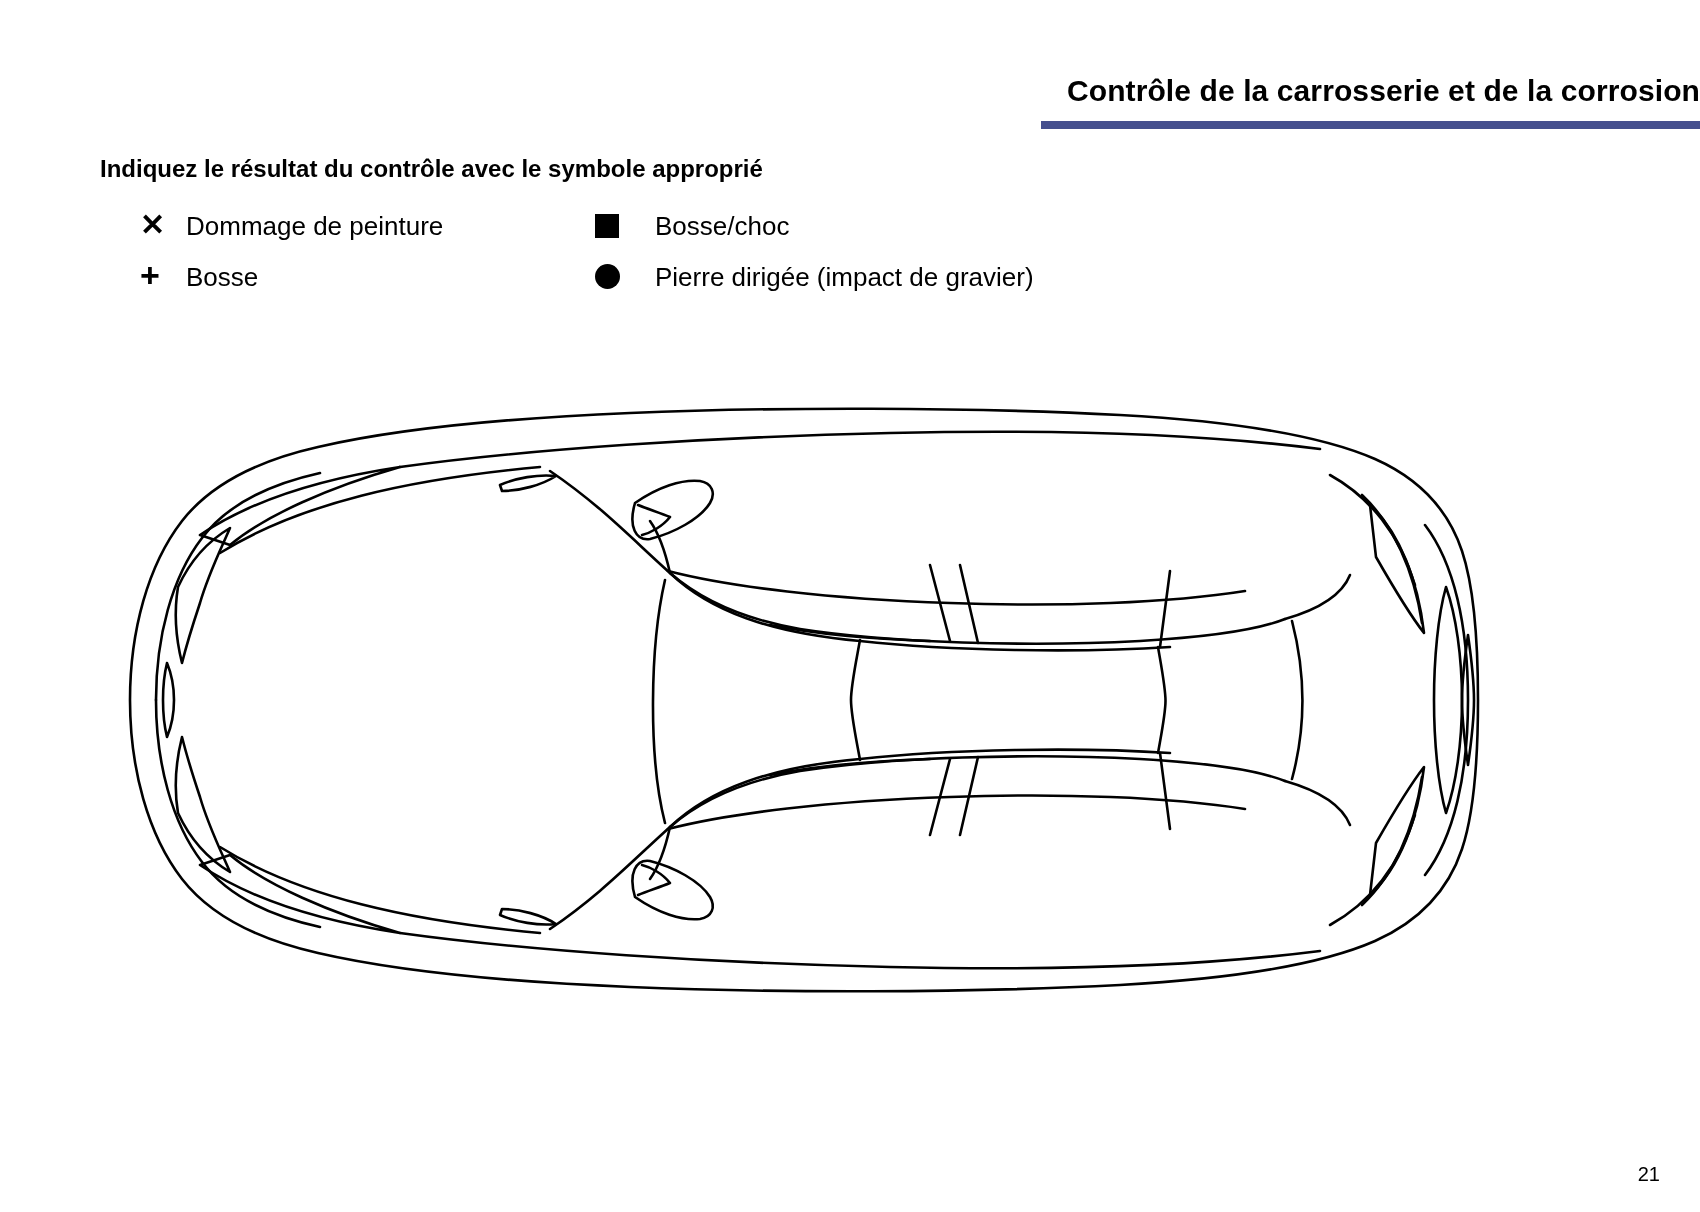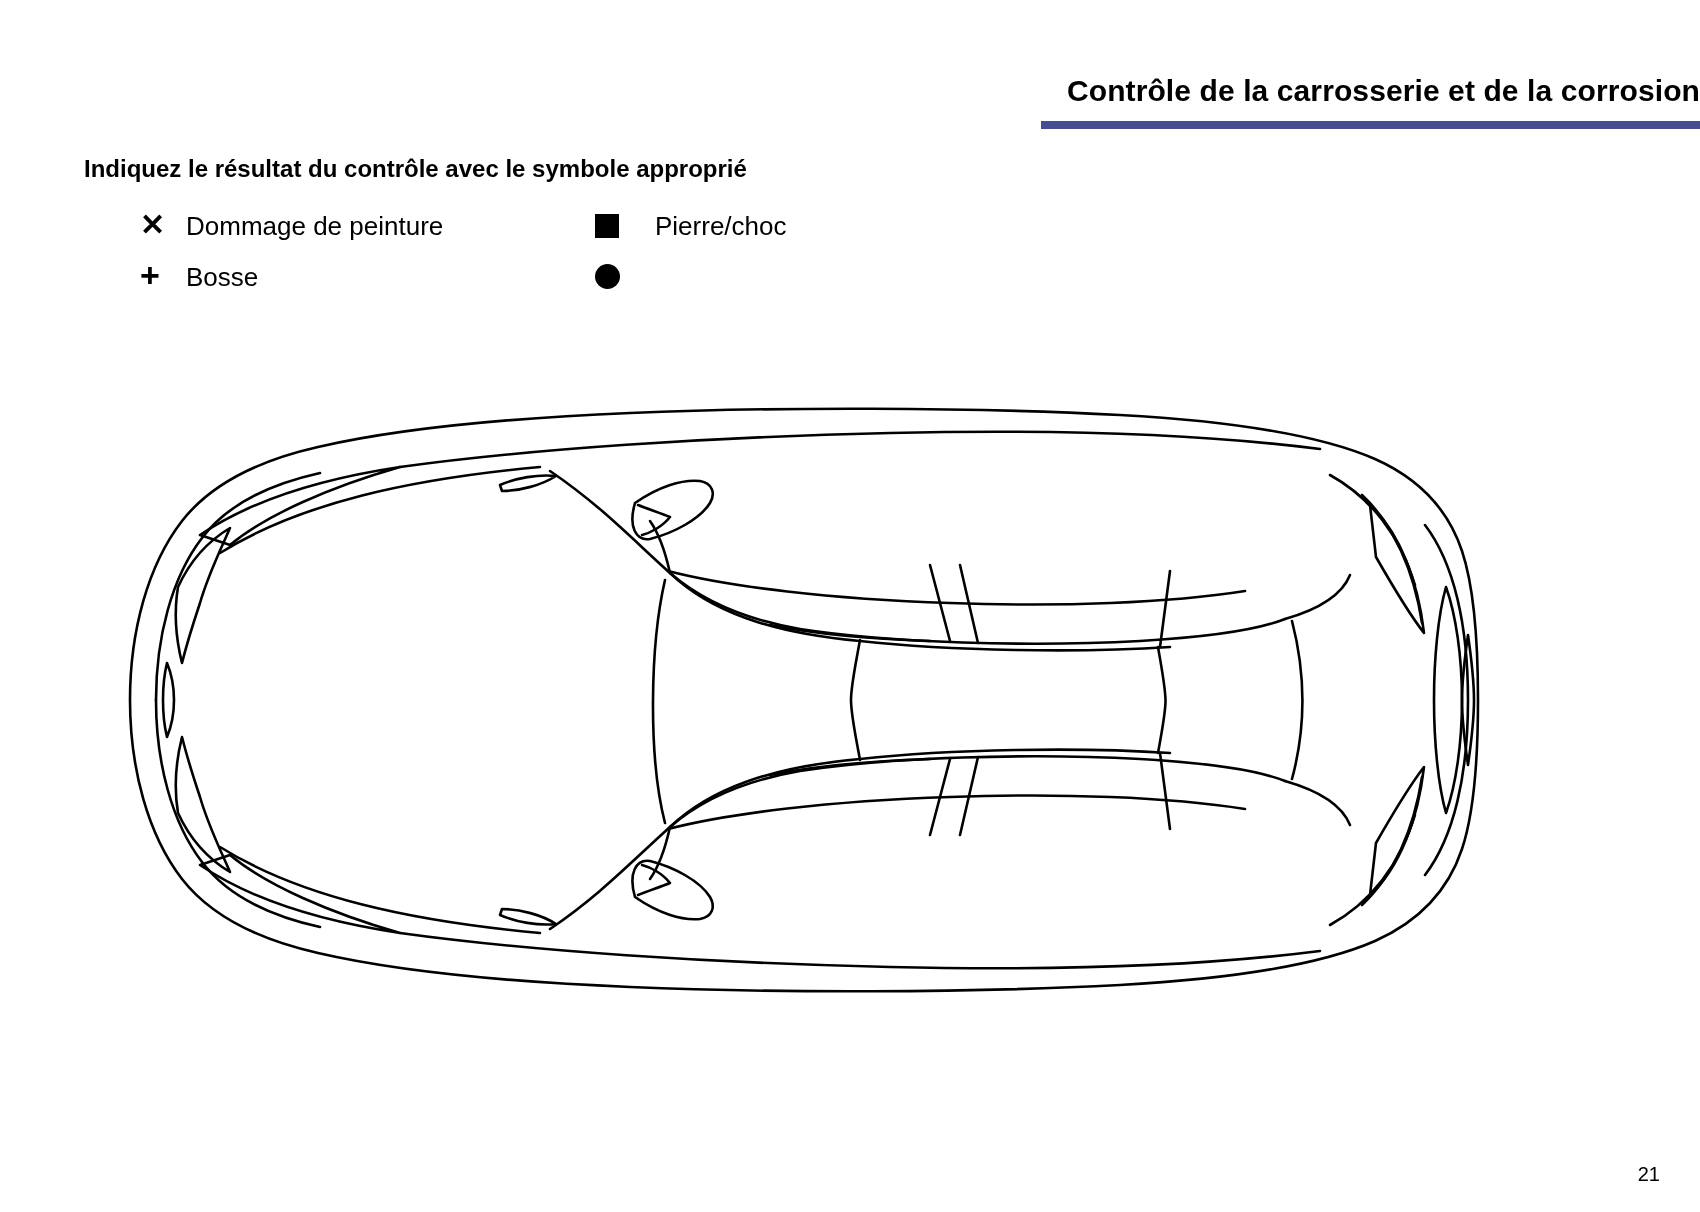--- a/index.html
+++ b/index.html
@@ -40,21 +40,21 @@
     left: 1037px;
     width: 663px;
     height: 8px;
     background: #454f8e;
   }
 
   
   .instruction {
     position: absolute;
     top: 155px;
-    left: 84px;
+    left: 100px;
     font-size: 24px;
     font-weight: bold;
     white-space: nowrap;
   }
 
   
   .legend {
     position: absolute;
     top: 200px;
     left: 140px;
@@ -179,27 +179,28 @@
     </div>
 
   </div>
 
   <div class="legend-col-right">
 
     <div class="legend-item">
       <span class="legend-symbol rightcol">
         <span class="sym-square"></span>
       </span>
-      <span class="legend-label">Pierre/choc</span>
+      <span class="legend-label">Bosse/choc</span>
     </div>
 
     <div class="legend-item">
       <span class="legend-symbol rightcol">
         <span class="sym-circle"></span>
       </span>
+      <span class="legend-label">Pierre dirigée (impact de gravier)</span>
     </div>
 
   </div>
 
 </div>
 
 <div class="car-wrap">
   <svg viewBox="0 0 1420 650" xmlns="http://www.w3.org/2000/svg" fill="none" stroke="#000" stroke-width="2.6" stroke-linecap="round" stroke-linejoin="round">
 
     <path d="M 60 325

